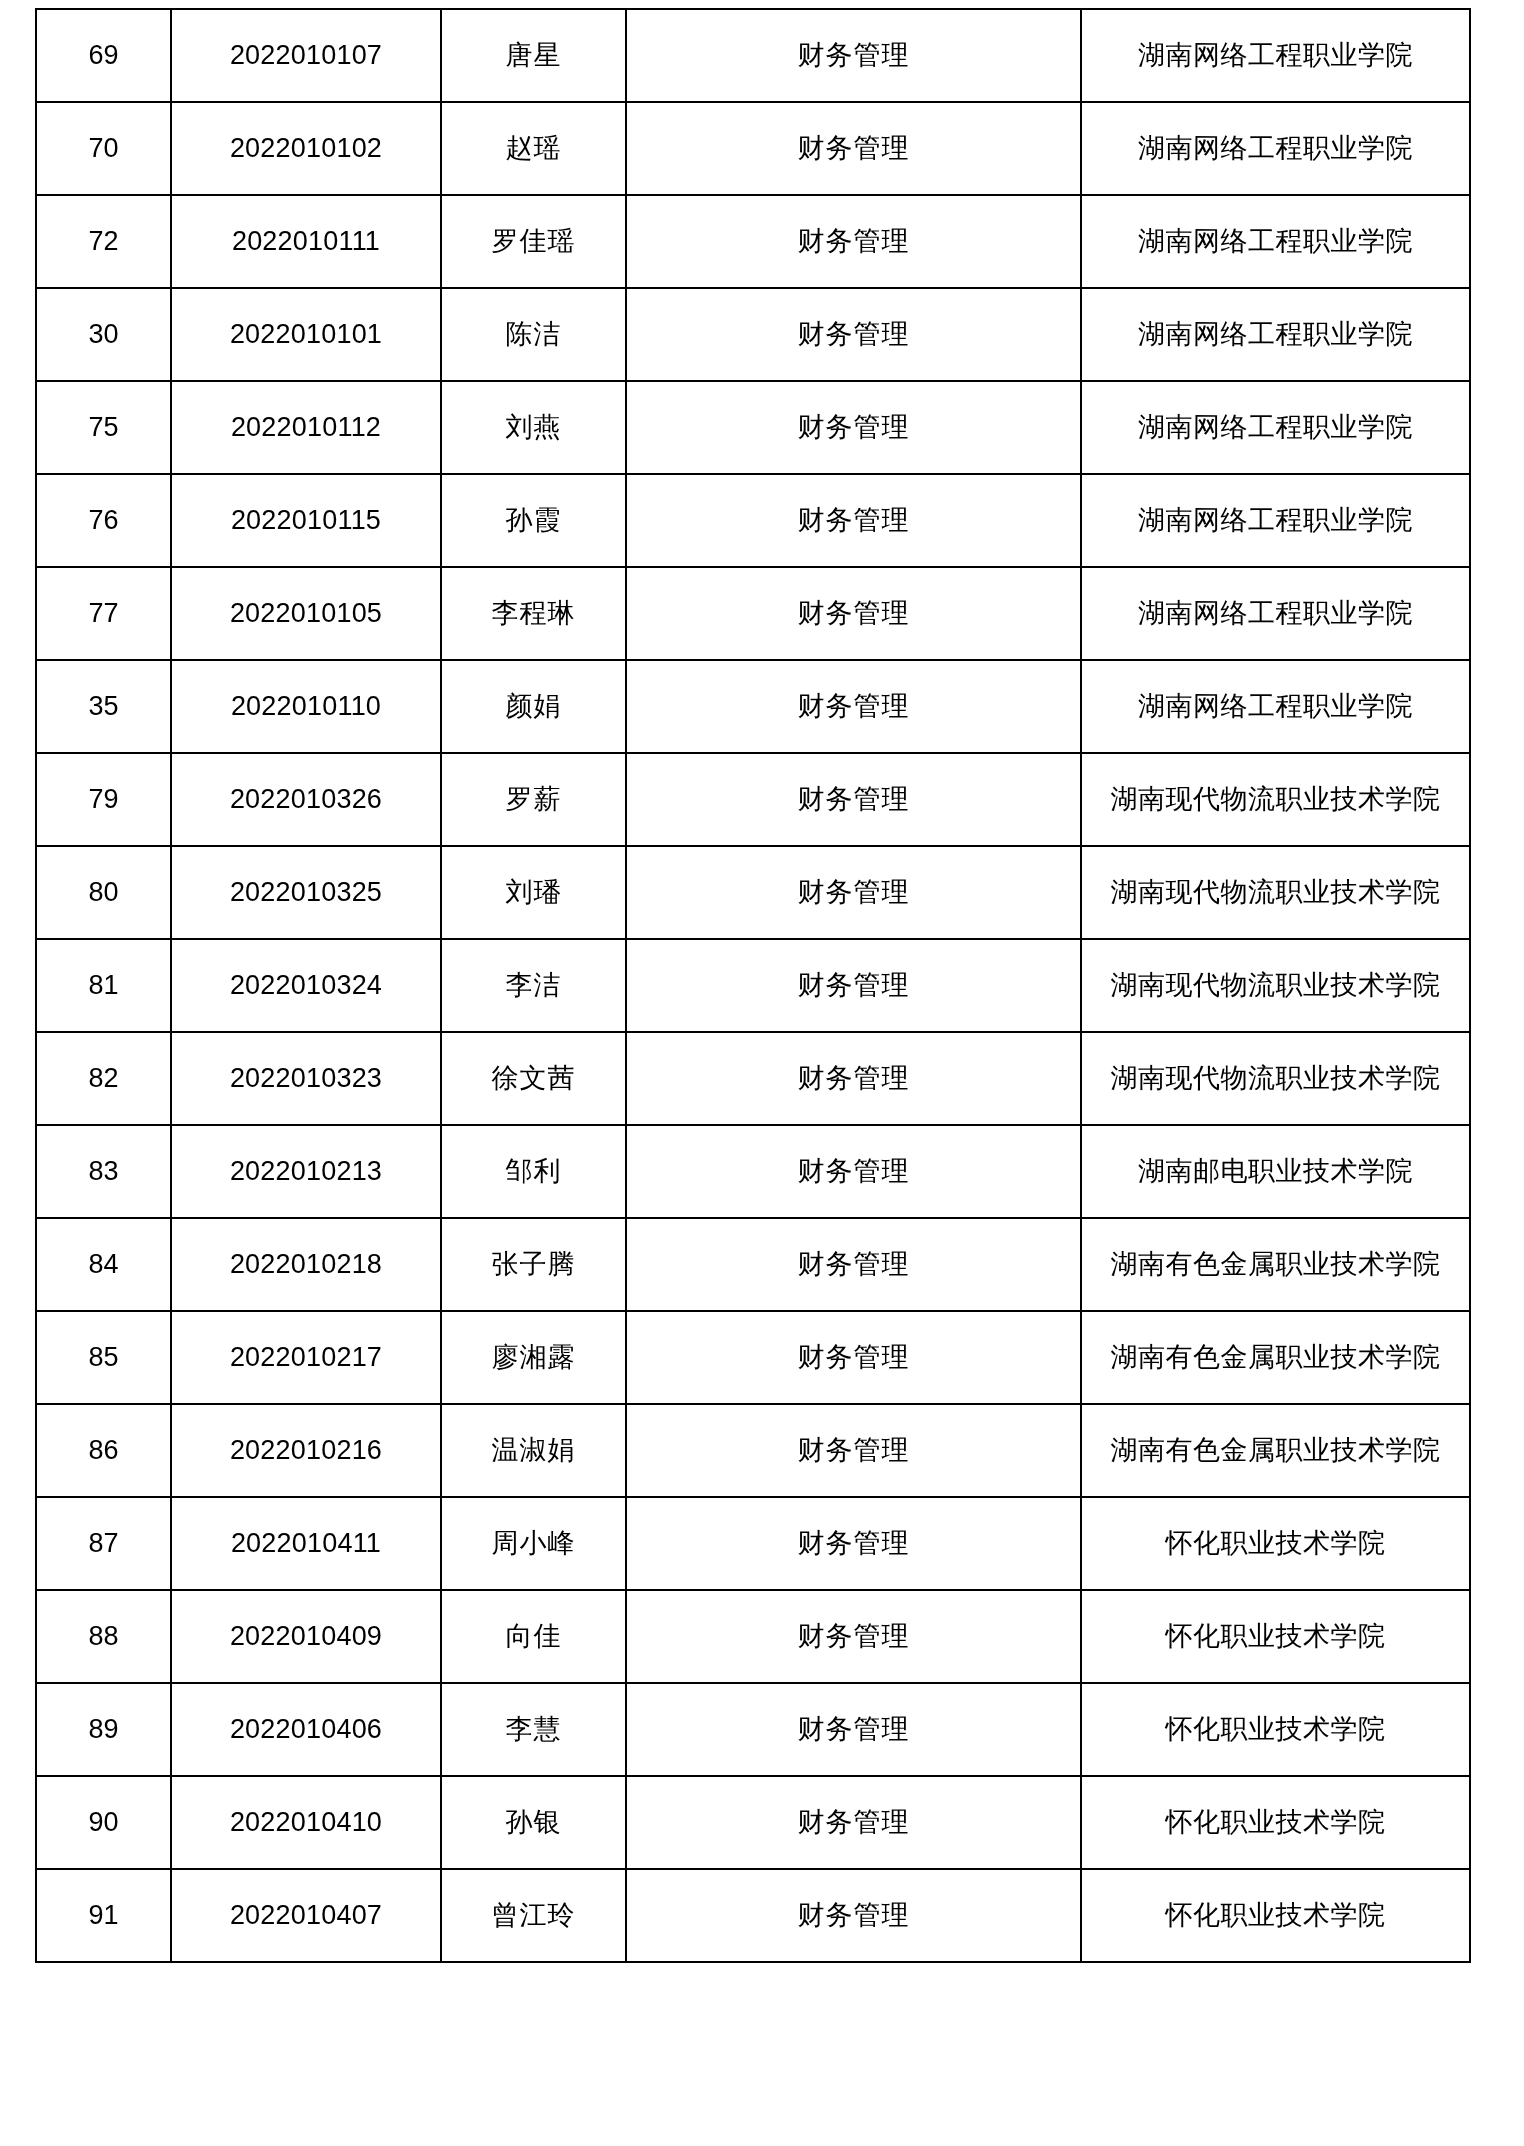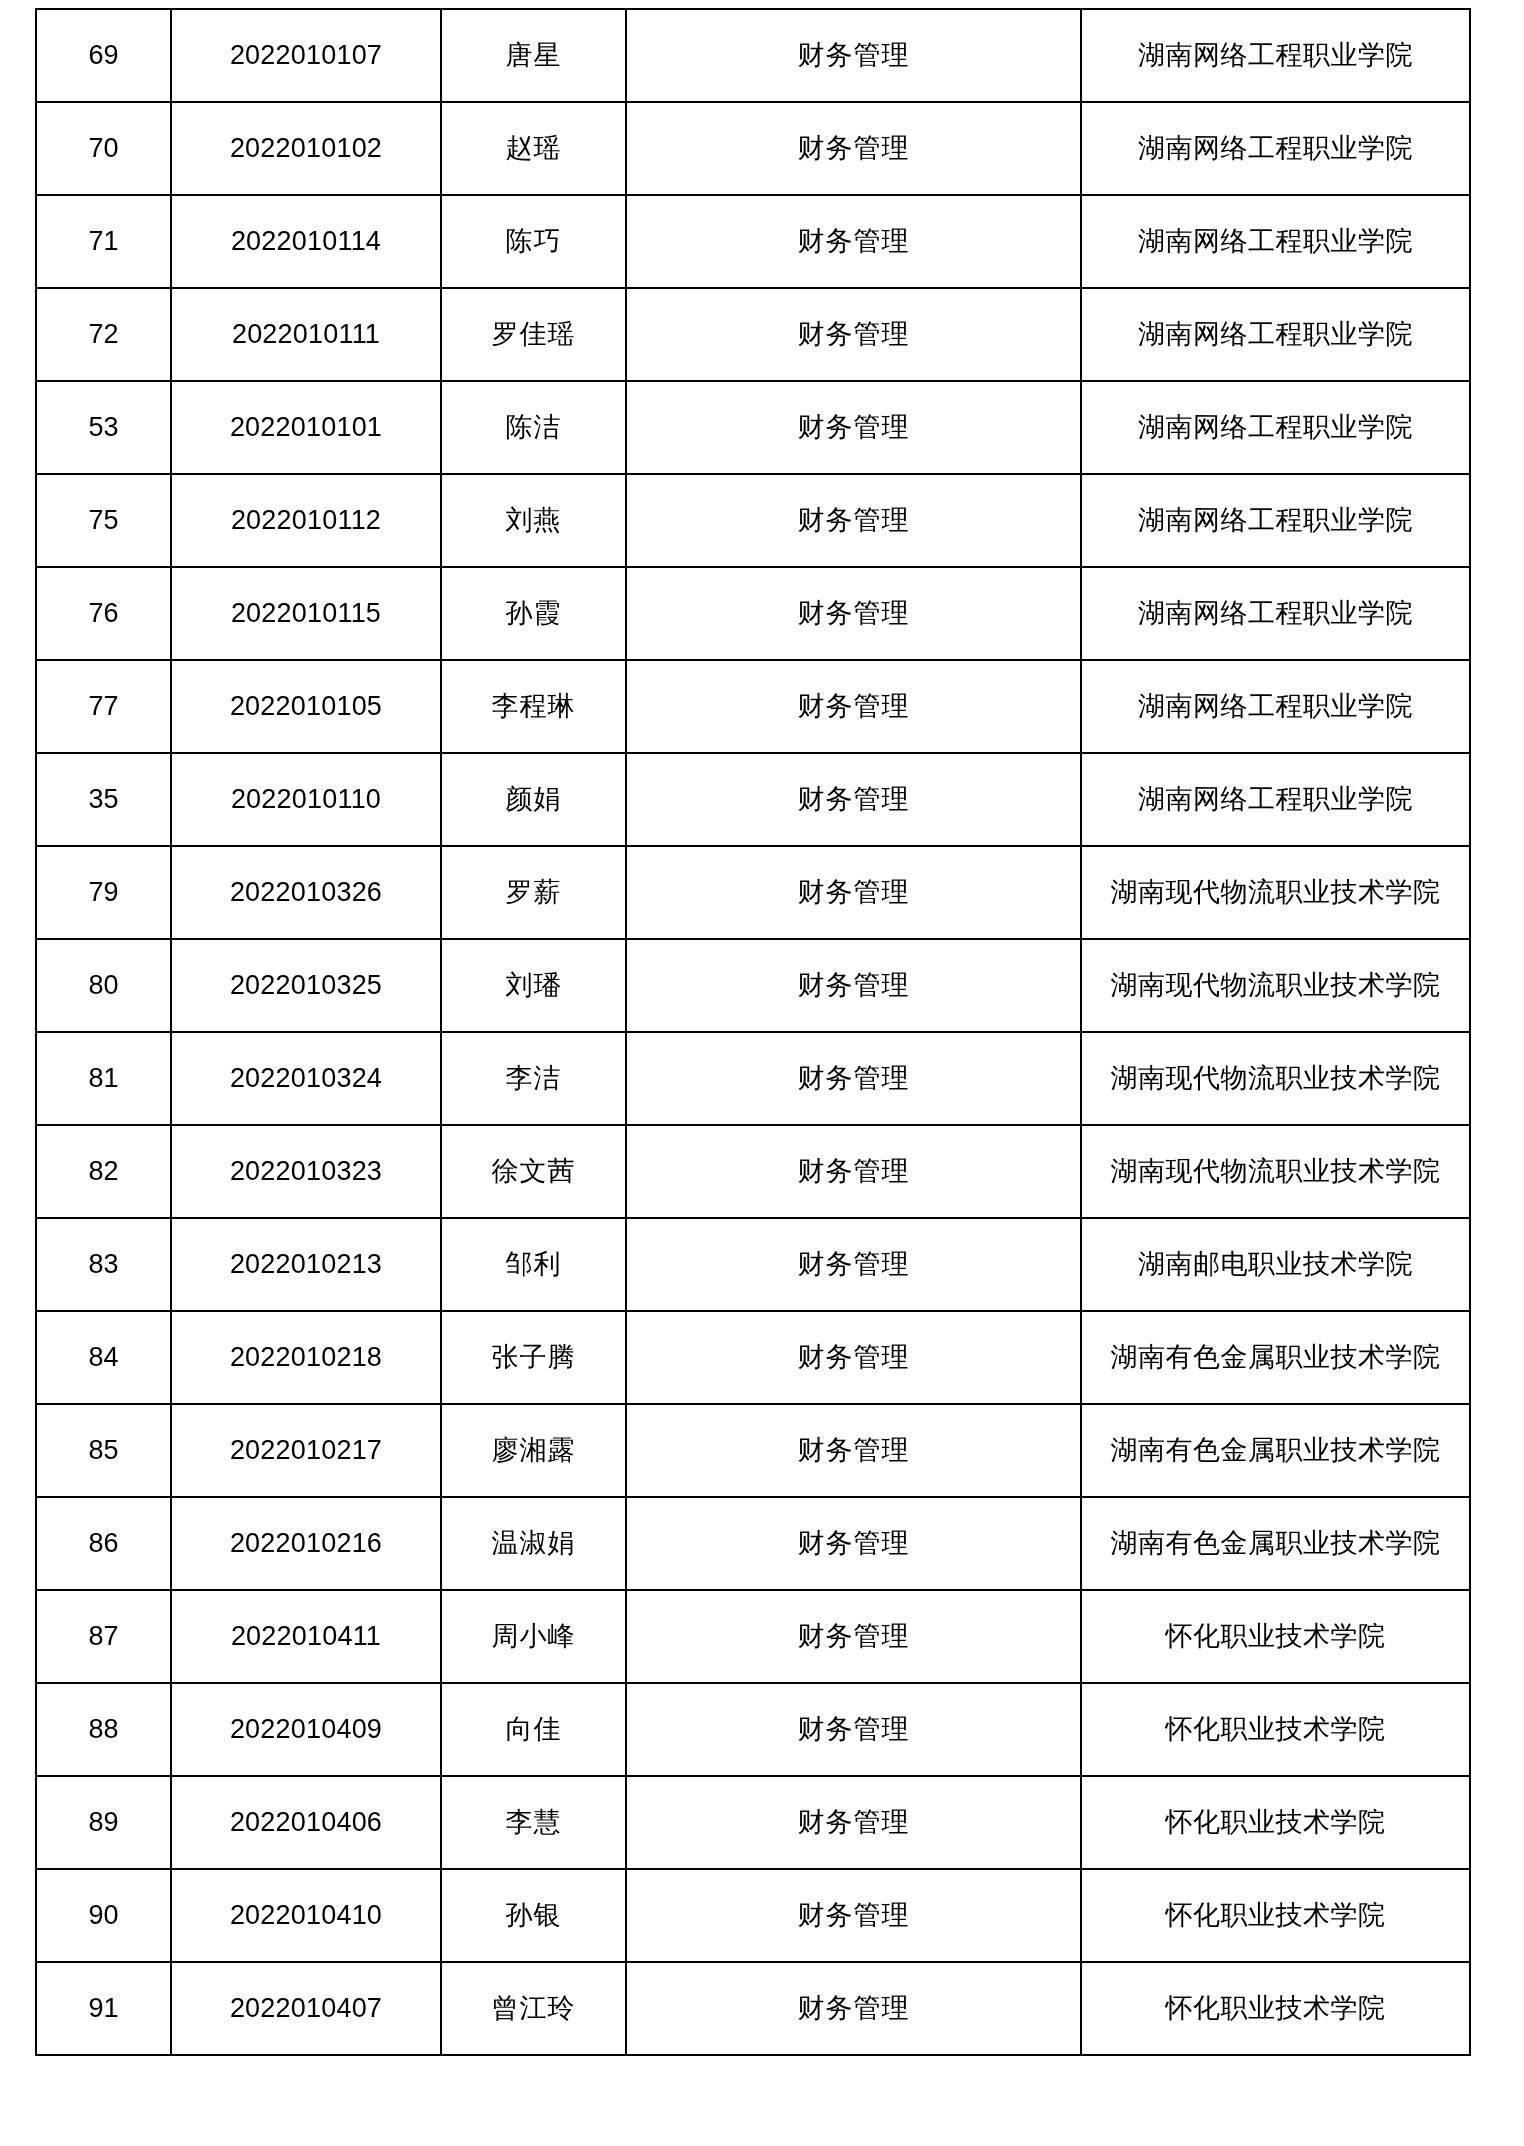--- a/index.html
+++ b/index.html
@@ -68,35 +68,28 @@
           <td class="cell-school">湖南网络工程职业学院</td>
         </tr>
         <tr>
           <td class="cell-index">70</td>
           <td class="cell-id">2022010102</td>
           <td class="cell-name">赵瑶</td>
           <td class="cell-major">财务管理</td>
           <td class="cell-school">湖南网络工程职业学院</td>
         </tr>
         <tr>
-          <td class="cell-index">71</td>
-          <td class="cell-id">2022010114</td>
-          <td class="cell-name">陈巧</td>
-          <td class="cell-major">财务管理</td>
-          <td class="cell-school">湖南网络工程职业学院</td>
-        </tr>
-        <tr>
           <td class="cell-index">72</td>
           <td class="cell-id">2022010111</td>
           <td class="cell-name">罗佳瑶</td>
           <td class="cell-major">财务管理</td>
           <td class="cell-school">湖南网络工程职业学院</td>
         </tr>
         <tr>
-          <td class="cell-index">53</td>
+          <td class="cell-index">30</td>
           <td class="cell-id">2022010101</td>
           <td class="cell-name">陈洁</td>
           <td class="cell-major">财务管理</td>
           <td class="cell-school">湖南网络工程职业学院</td>
         </tr>
         <tr>
           <td class="cell-index">75</td>
           <td class="cell-id">2022010112</td>
           <td class="cell-name">刘燕</td>
           <td class="cell-major">财务管理</td>

